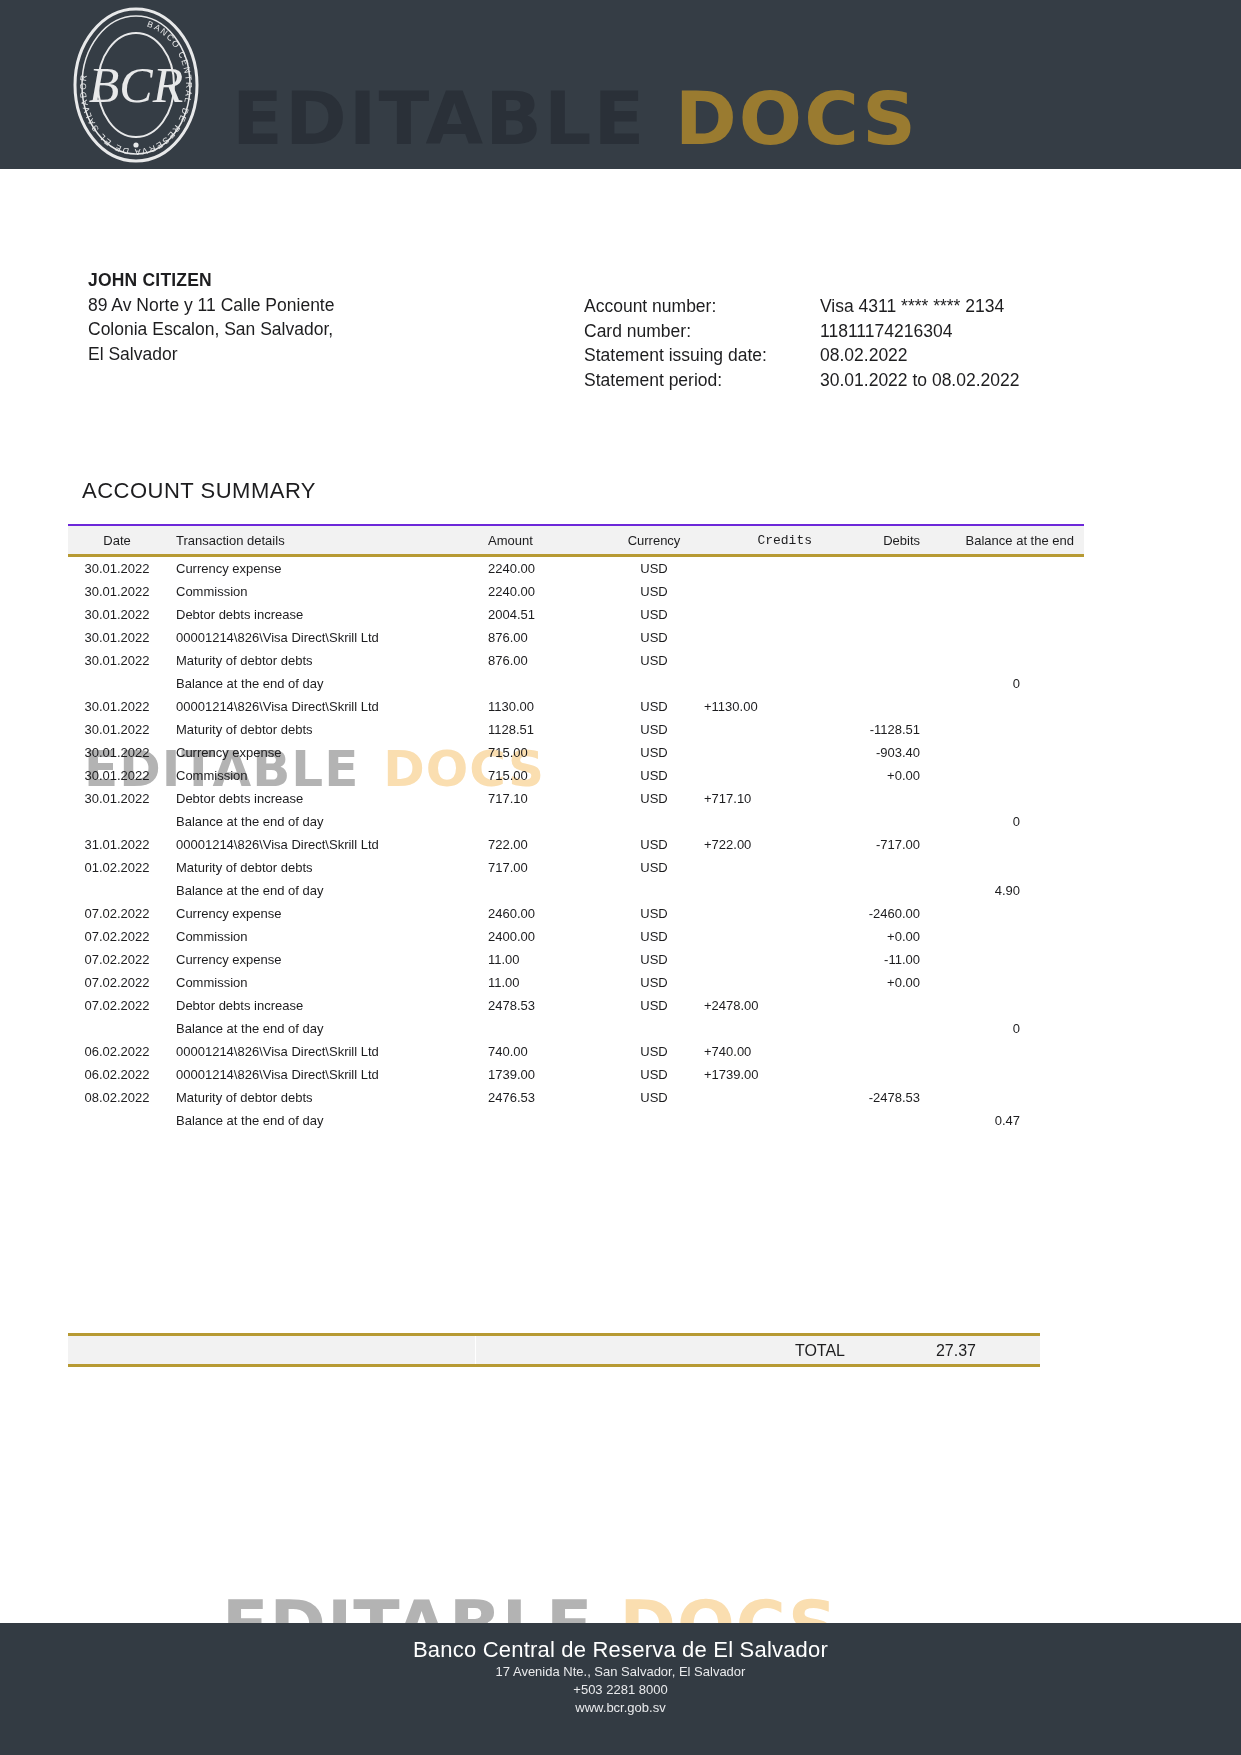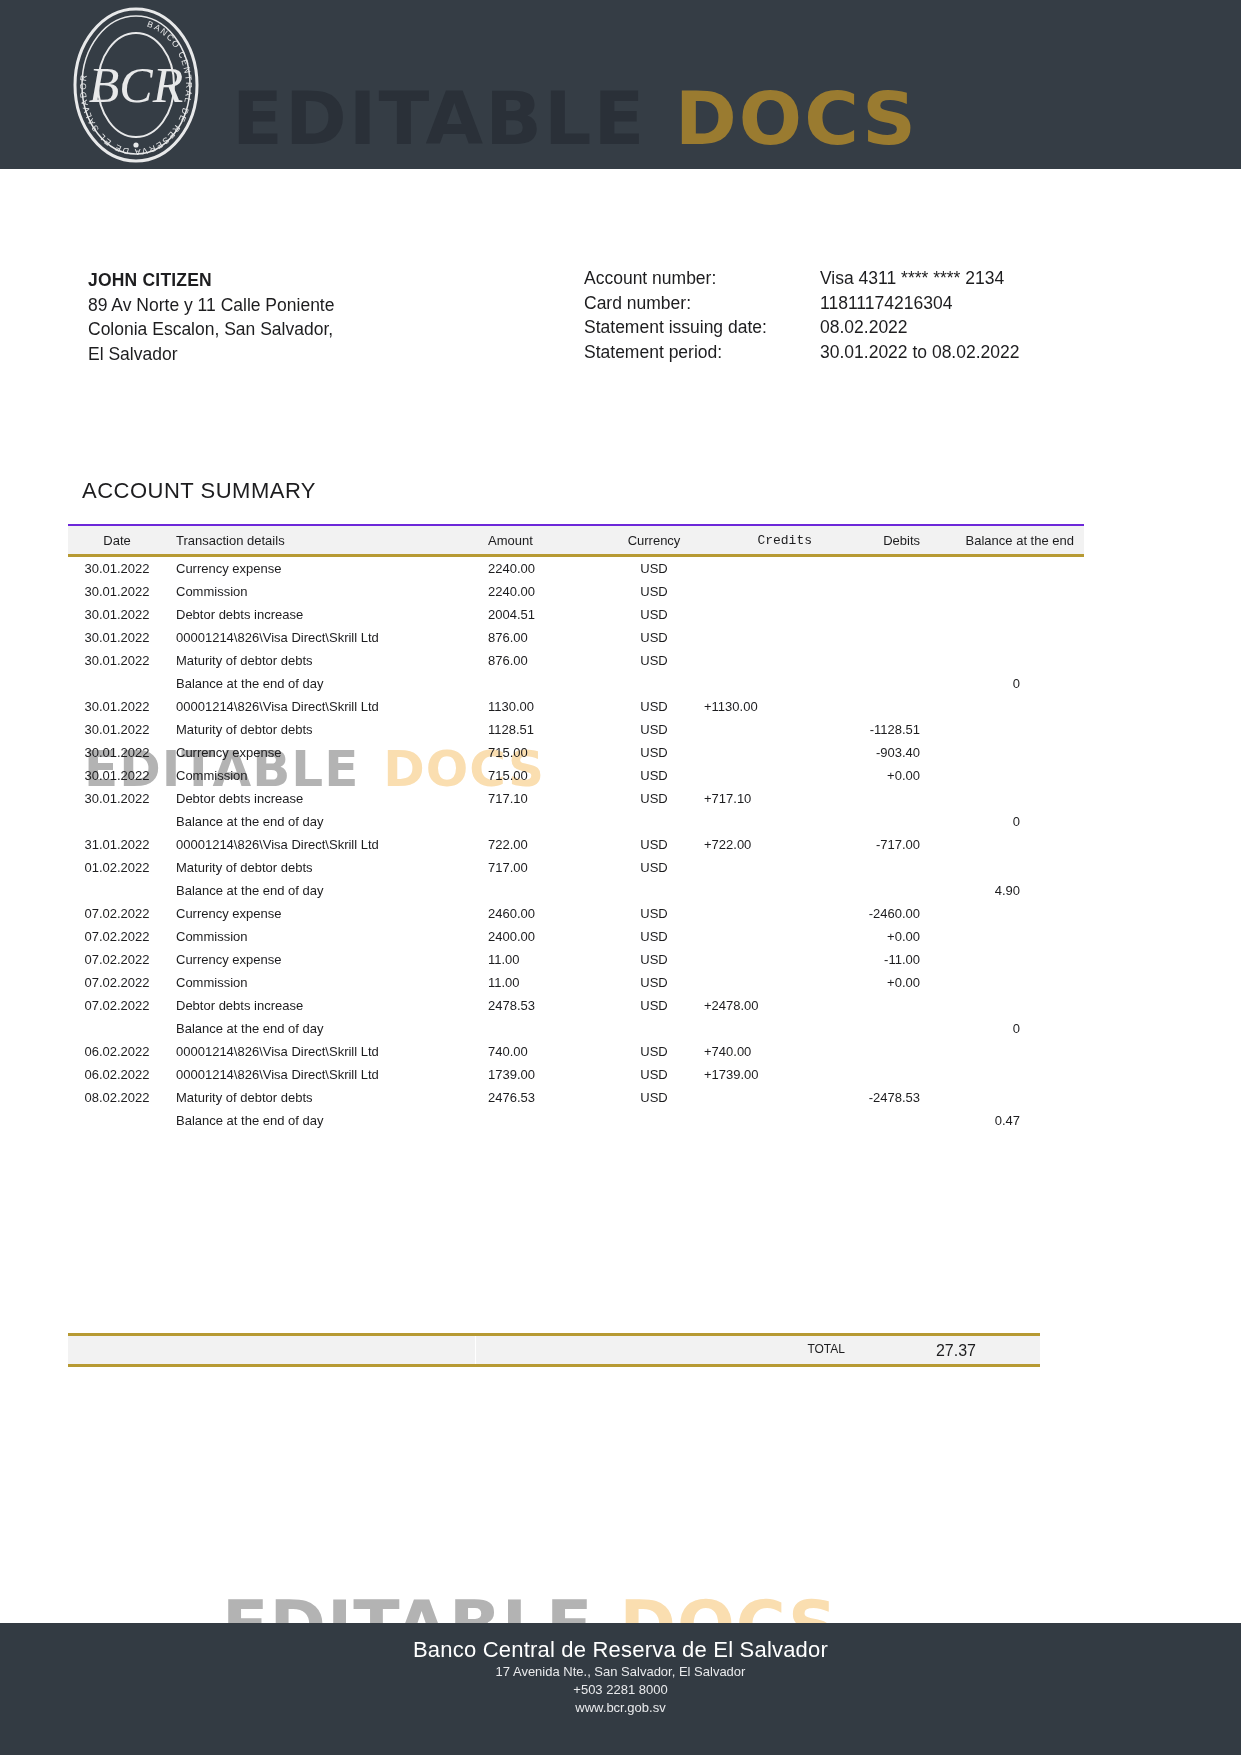--- a/index.html
+++ b/index.html
@@ -53,21 +53,21 @@
     left: 88px; top: 268px;
     font-size: 17.5px;
     line-height: 24.5px;
     color: #1d1d1f;
   }
   .addr-name { font-weight: 700; letter-spacing: .2px; }
   .addr-line { font-weight: 400; }
 
   .acct-block {
     position: absolute;
-    left: 584px; top: 266px;
+    left: 584px; top: 294px;
     font-size: 17.5px;
     line-height: 24.5px;
   }
   .acct-row { display: flex; }
   .acct-label { width: 236px; flex: 0 0 236px; }
   .acct-value { white-space: nowrap; }
 
   
   .section-title {
     position: absolute;
@@ -141,21 +141,21 @@
     left: 407px;
     top: 0;
     width: 1px;
     height: 28px;
     background: #ffffff;
   }
   .total-label {
     position: absolute;
     right: 195px;
     top: 6px;
-    font-size: 12px;
+    font-size: 16px;
     color: #1d1d1f;
   }
   .total-value {
     position: absolute;
     right: 64px;
     top: 6px;
     font-size: 16px;
     color: #1d1d1f;
   }
 

